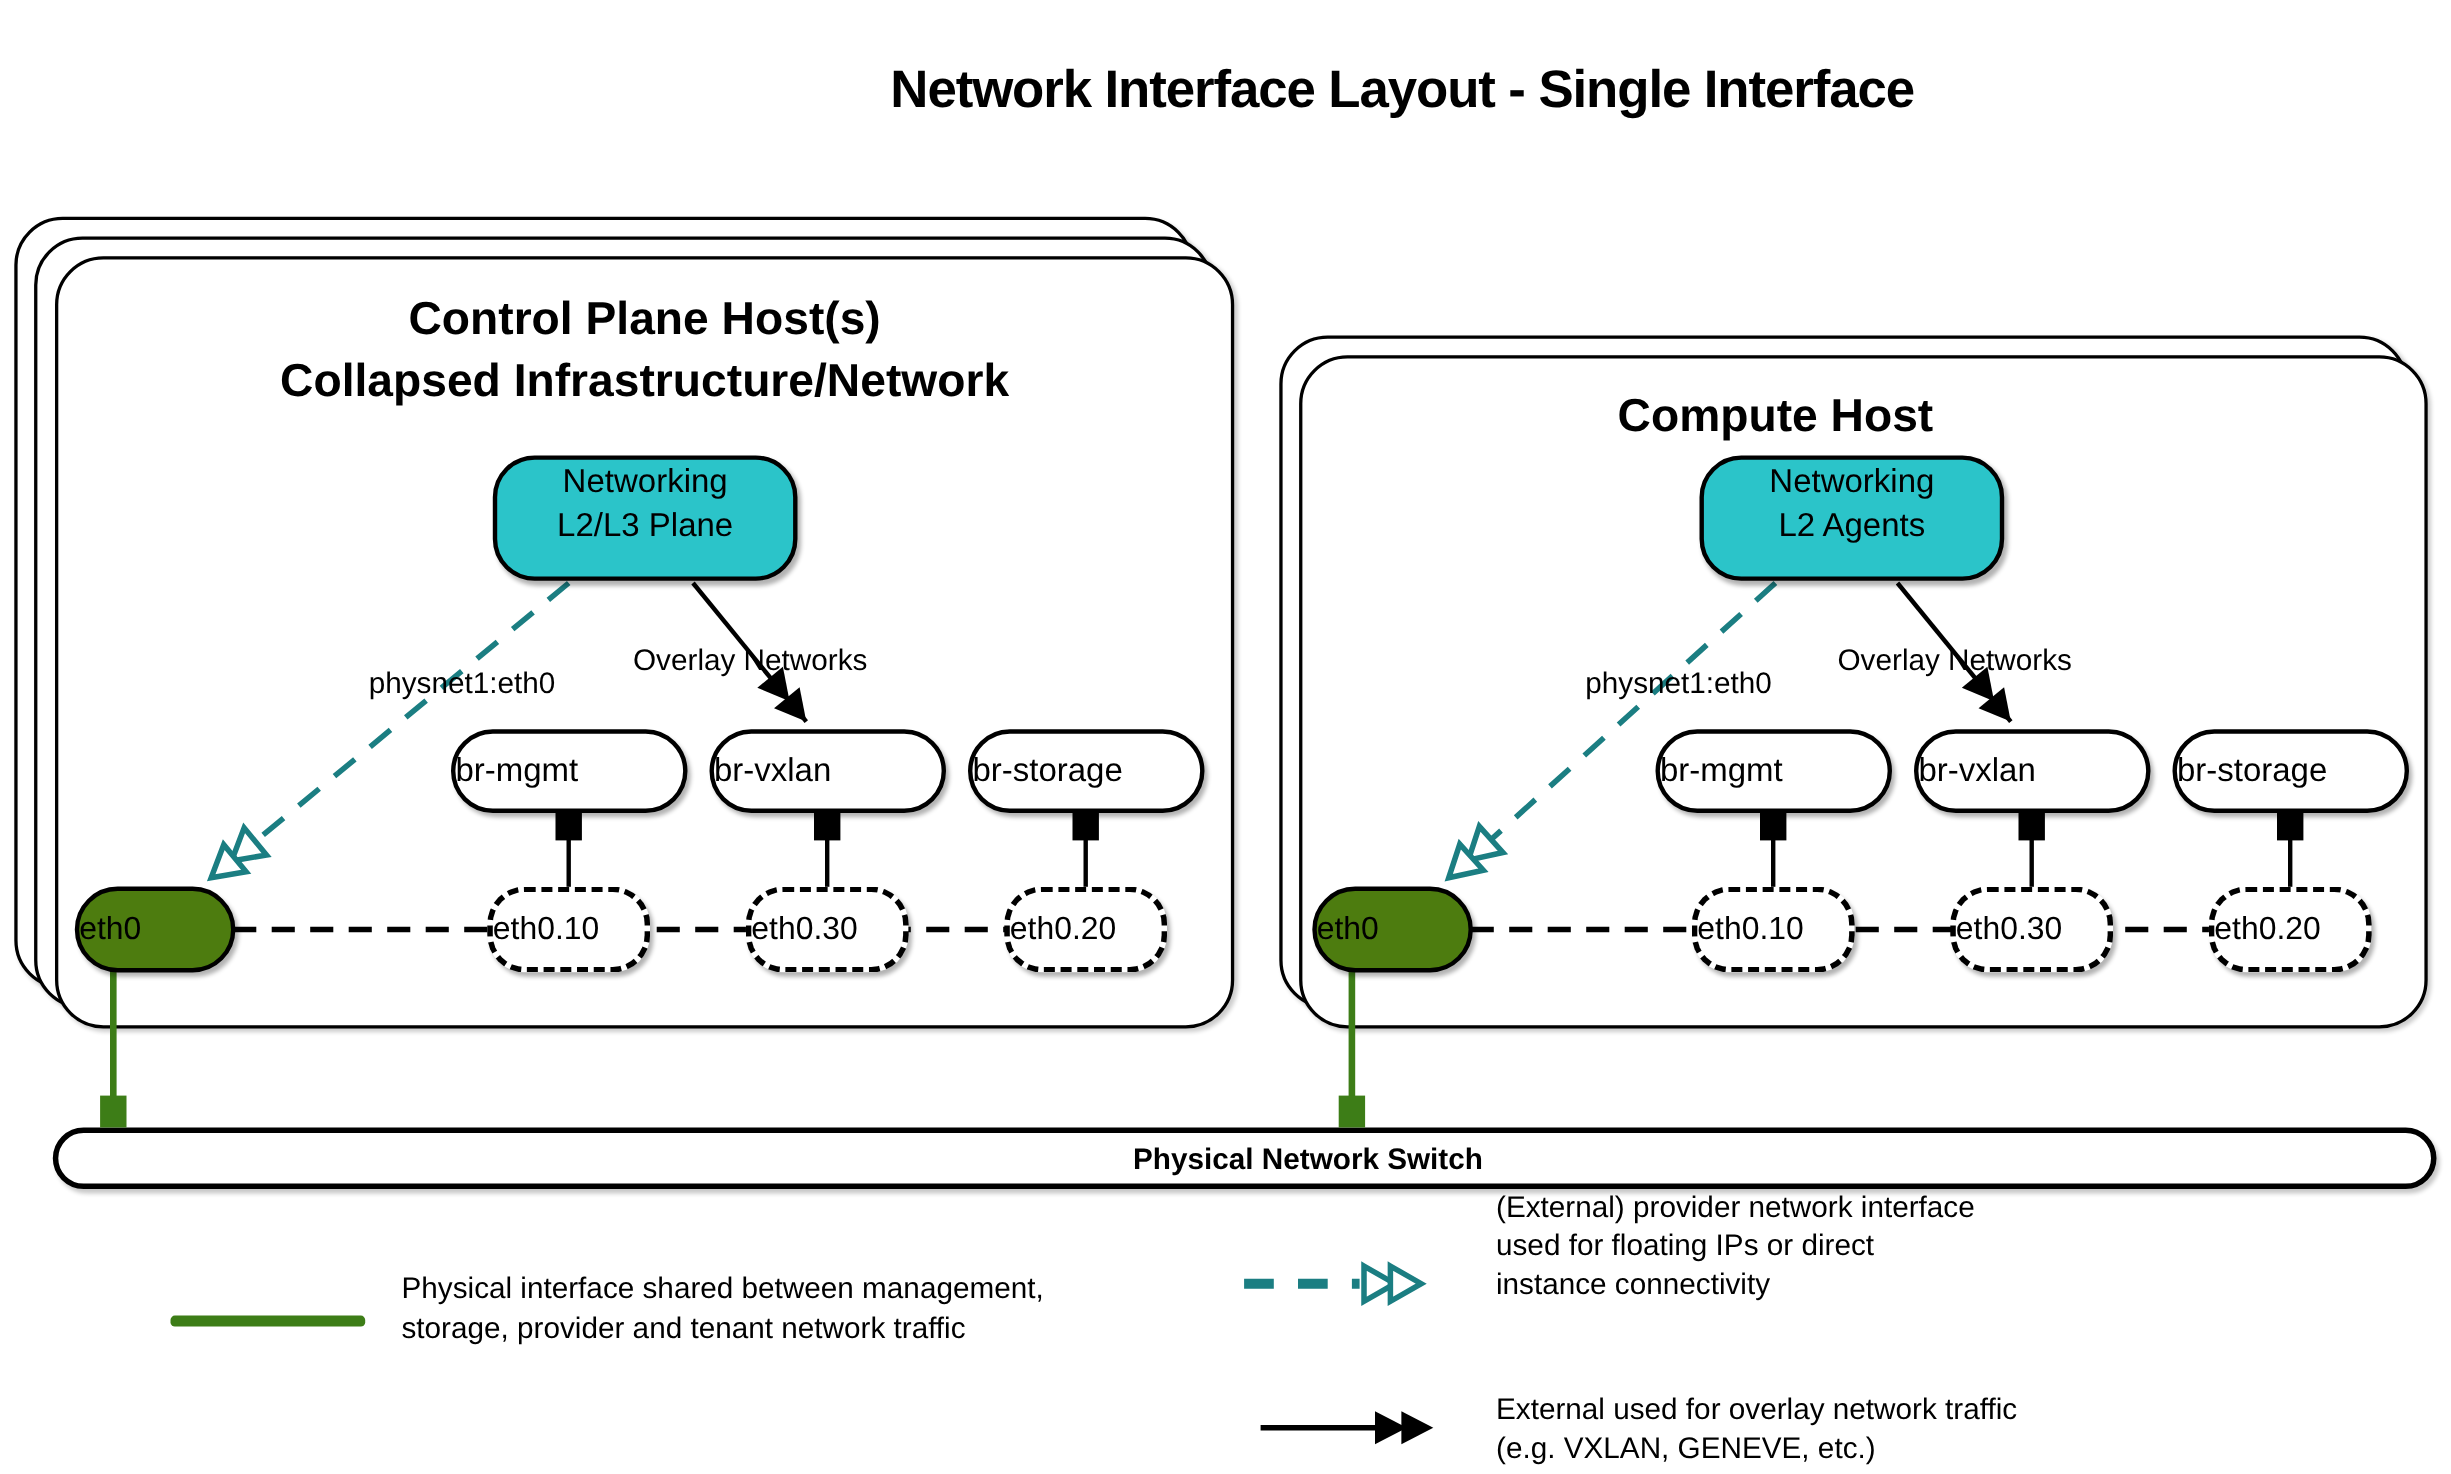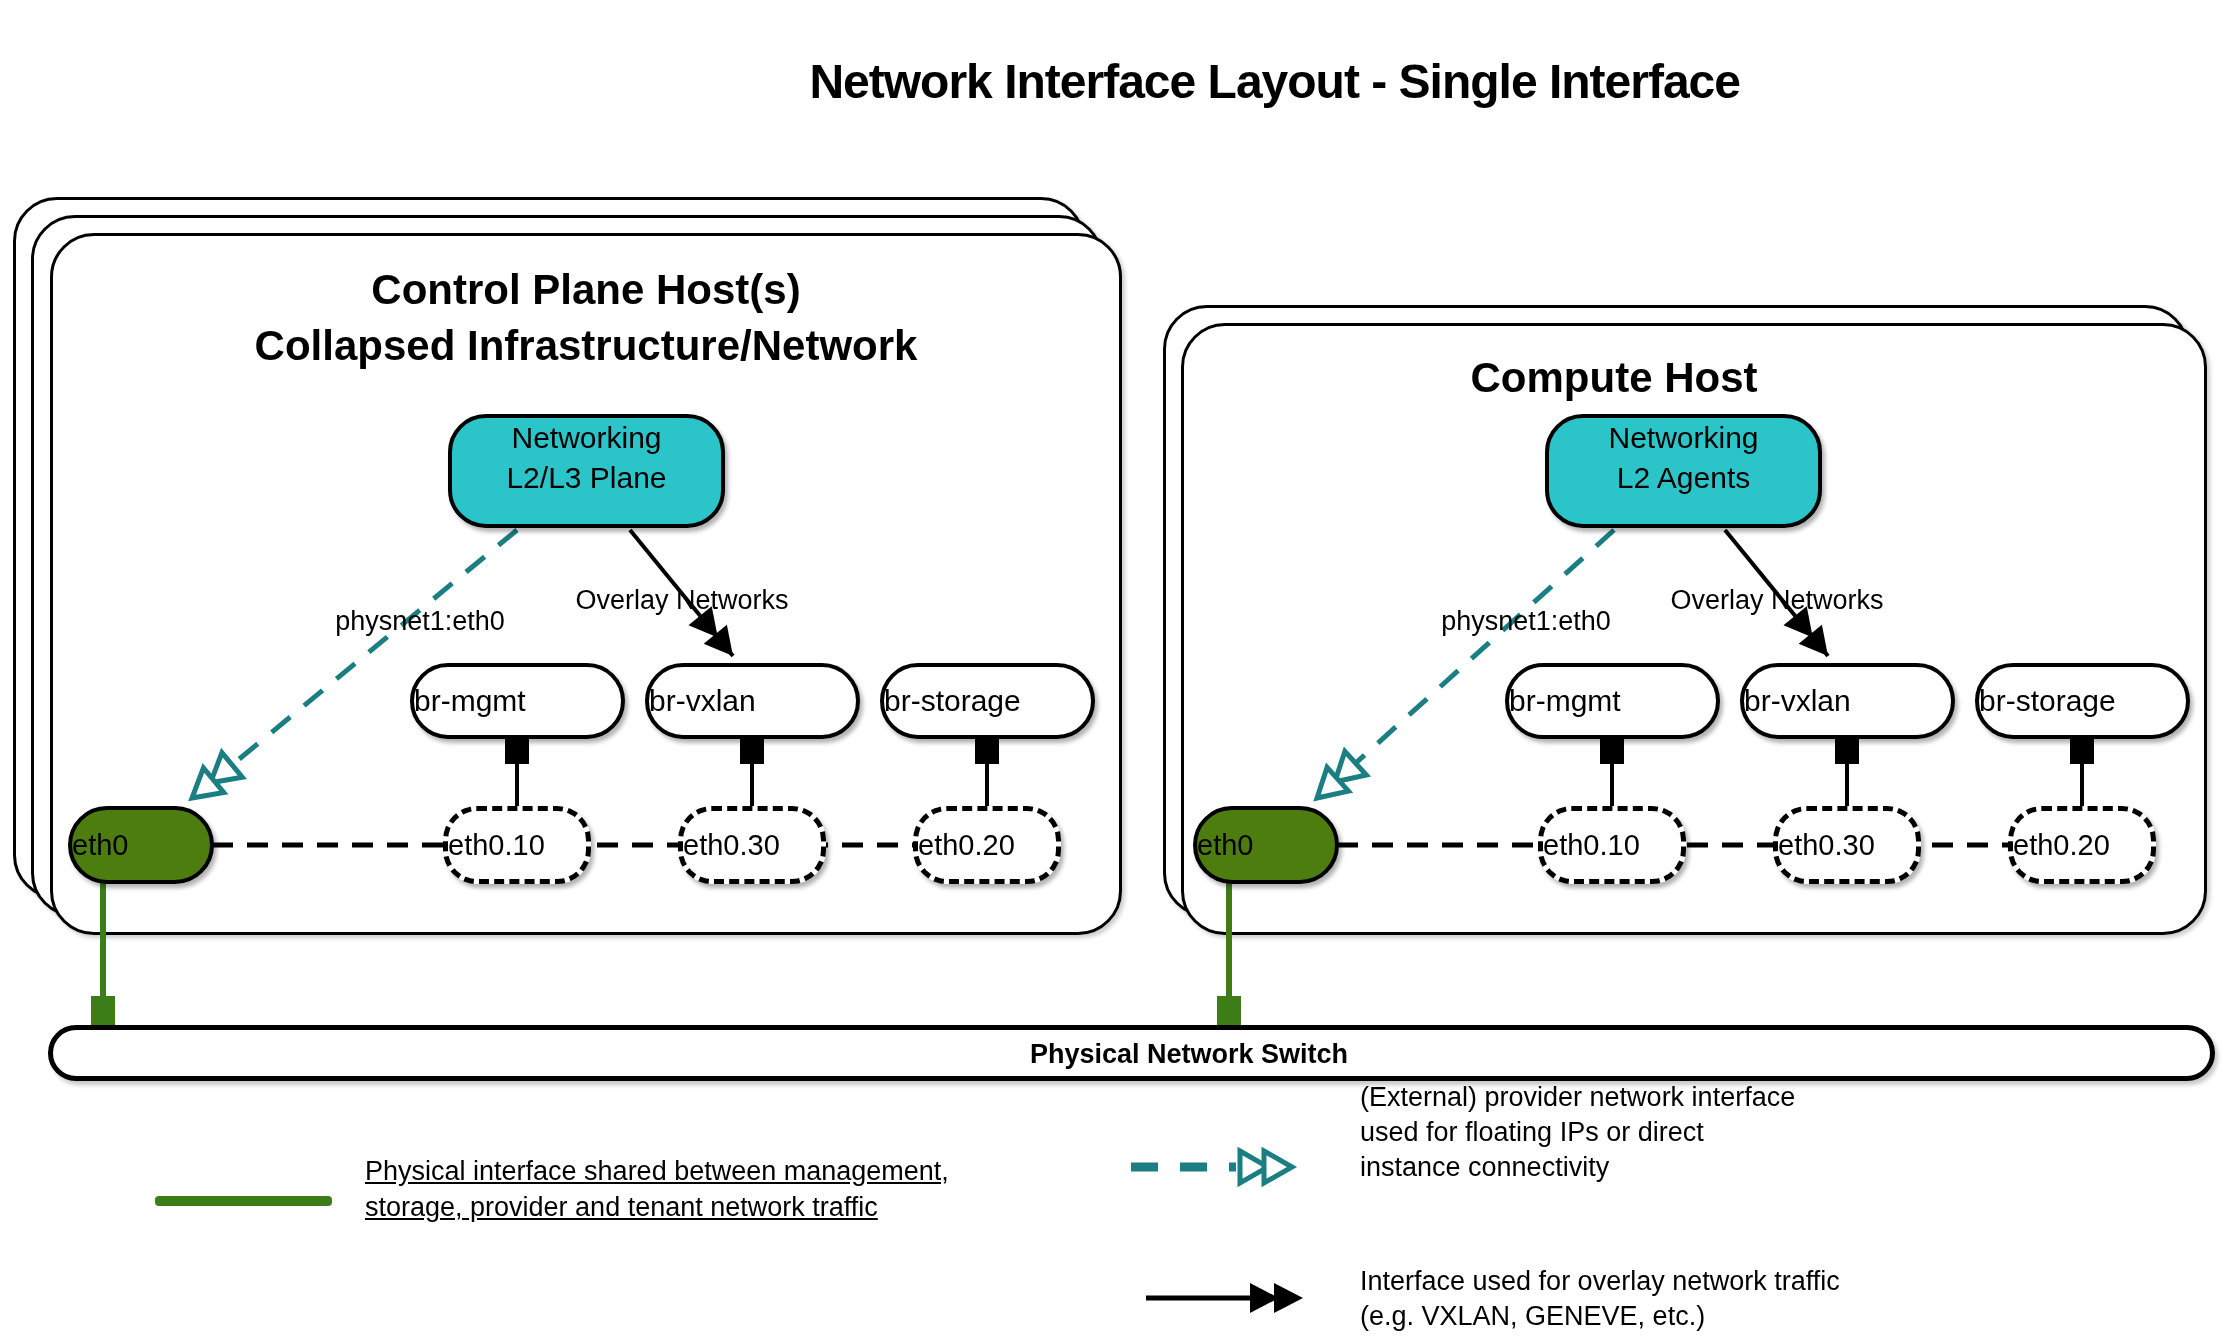--- a/index.html
+++ b/index.html
@@ -162,27 +162,27 @@
 <div class="abs node bridge" style="left:1740px; top:663px;">br-vxlan</div>
 <div class="abs node bridge" style="left:1975px; top:663px;">br-storage</div>
 
 <div class="abs node phys" style="left:1193px; top:806px;">eth0</div>
 <div class="abs node vlan" style="left:1538px; top:806px;">eth0.10</div>
 <div class="abs node vlan" style="left:1773px; top:806px;">eth0.30</div>
 <div class="abs node vlan" style="left:2008px; top:806px;">eth0.20</div>
 
 <div class="abs switch-label">Physical Network Switch</div>
 
-<div class="abs legend-text" style="left:365px; top:1153px;text-decoration:underline;">
+<div class="abs legend-text" style="left:365px; top:1153px;">
   <div>Physical interface shared between management,</div>
   <div>storage, provider and tenant network traffic</div>
 </div>
 
 <div class="abs legend-text" style="left:1360px; top:1080px; line-height:35px;">
   <div>(External) provider network interface</div>
   <div>used for floating IPs or direct</div>
   <div>instance connectivity</div>
 </div>
 
 <div class="abs legend-text" style="left:1360px; top:1264px; line-height:35px;">
-  <div>Interface used for overlay network traffic</div>
+  <div>External used for overlay network traffic</div>
   <div>(e.g. VXLAN, GENEVE, etc.)</div>
 </div>
 
 </body></html>

